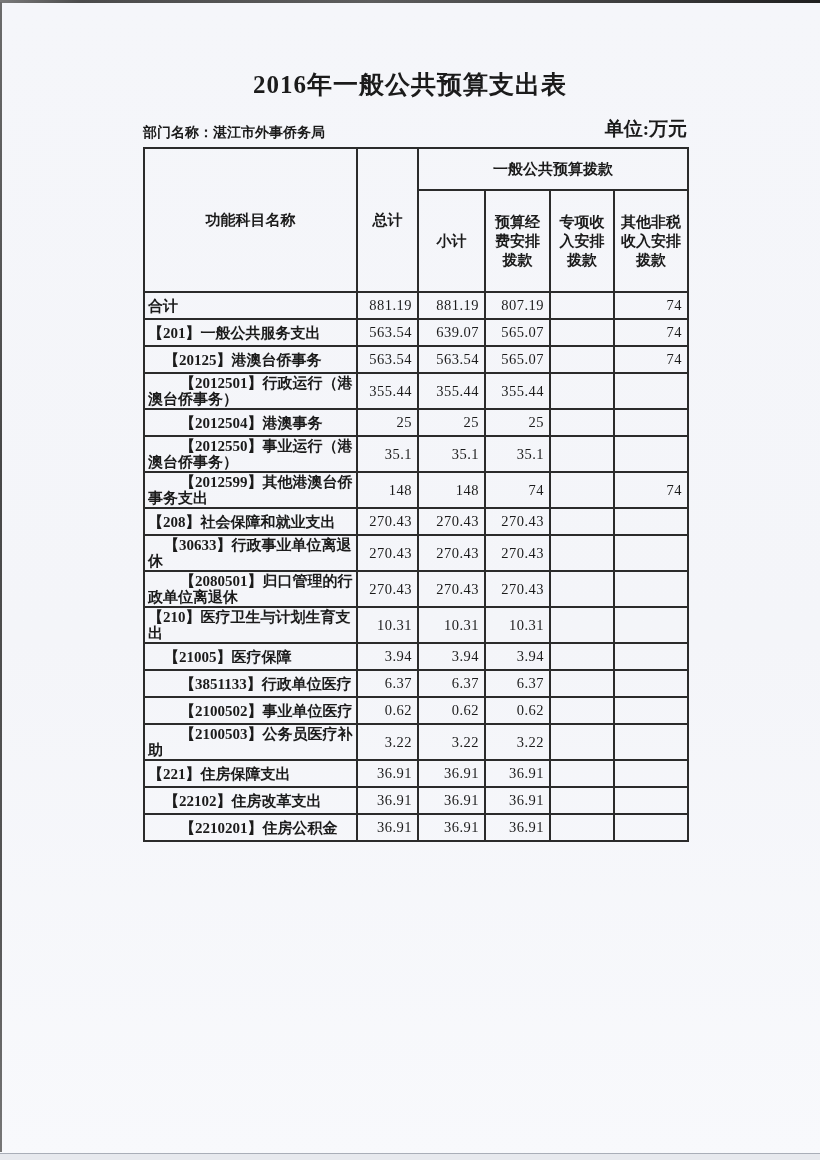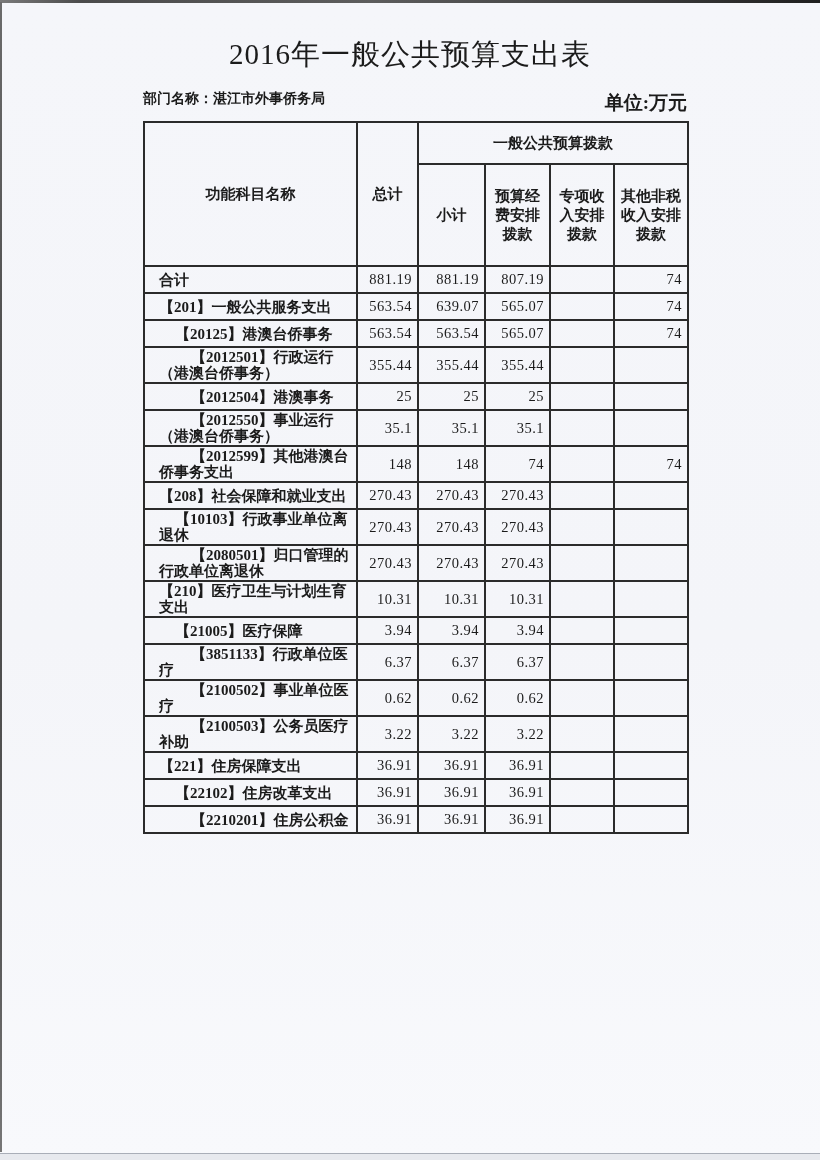--- a/index.html
+++ b/index.html
@@ -17,32 +17,32 @@
   .scan-edge-left {
     position:absolute; top:2px; bottom:8px; left:0; width:2px;
     background:linear-gradient(180deg,#6b6b6b,#474747 40%,#565656 80%,#777);
   }
   .scan-edge-bottom {
     position:absolute; left:0; right:0; bottom:0; height:7px;
     background:#e7e9ee; border-top:1px solid #a9aeb8;
   }
   .sheet { position:absolute; inset:0; }
   .page-title {
-    margin-top:35px;
+    margin-top:68px;
     text-align:center;
-    font-size:29px;
-    font-weight:normal;
+    font-size:25px;
+    font-weight:bold;
     letter-spacing:1px;
   }
   .meta-row {
     width:544px;
     margin:15px 0 5px 143px;
     display:flex;
     justify-content:space-between;
-    align-items:flex-start;
+    align-items:flex-end;
     font-size:14px;
     font-weight:bold;
   }
   .meta-unit { font-size:19px; }
   table.budget-table {
     margin-left:143px;
     width:544px;
     border-collapse:collapse;
     table-layout:fixed;
     font-size:15px;
@@ -57,21 +57,21 @@
     text-align:center;
     line-height:19px;
     padding:2px 3px;
   }
   th.h-group { height:42px; }
   tr.sub-row th { height:102px; }
   .budget-table td { height:27px; padding:1px 0; }
   td.c-subject {
     font-weight:bold;
     text-align:left;
-    padding-left:14px;
+    padding-left:3px;
     padding-right:2px;
     line-height:16px;
     word-break:break-all;
   }
   td.c-num {
     text-align:right;
     padding-right:5px;
     font-size:14.5px;
     letter-spacing:0.5px;
   }
@@ -173,21 +173,21 @@
   </tr>
         <tr>
     <td class="c-subject" style="text-indent: 0px;">【208】社会保障和就业支出</td>
     <td class="c-num">270.43</td>
     <td class="c-num">270.43</td>
     <td class="c-num">270.43</td>
     <td class="c-num"></td>
     <td class="c-num"></td>
   </tr>
         <tr>
-    <td class="c-subject" style="text-indent: 16px;">【10103】行政事业单位离退休</td>
+    <td class="c-subject" style="text-indent: 16px;">【30633】行政事业单位离退休</td>
     <td class="c-num">270.43</td>
     <td class="c-num">270.43</td>
     <td class="c-num">270.43</td>
     <td class="c-num"></td>
     <td class="c-num"></td>
   </tr>
         <tr>
     <td class="c-subject" style="text-indent: 32px;">【2080501】归口管理的行政单位离退休</td>
     <td class="c-num">270.43</td>
     <td class="c-num">270.43</td>

